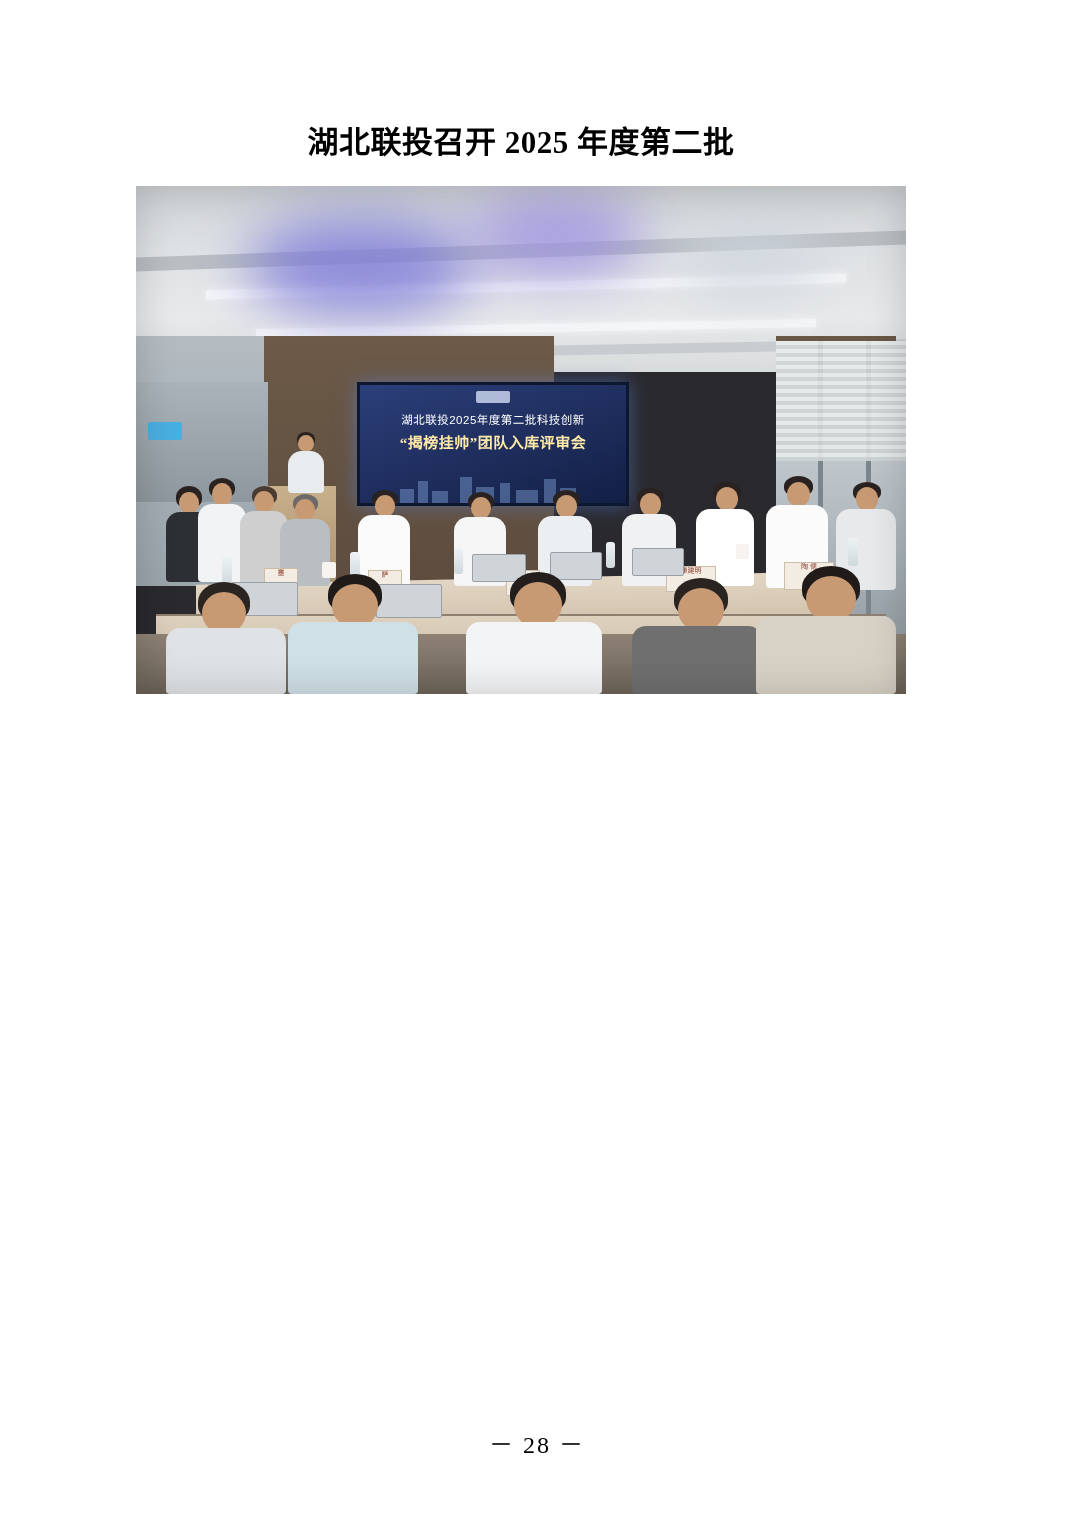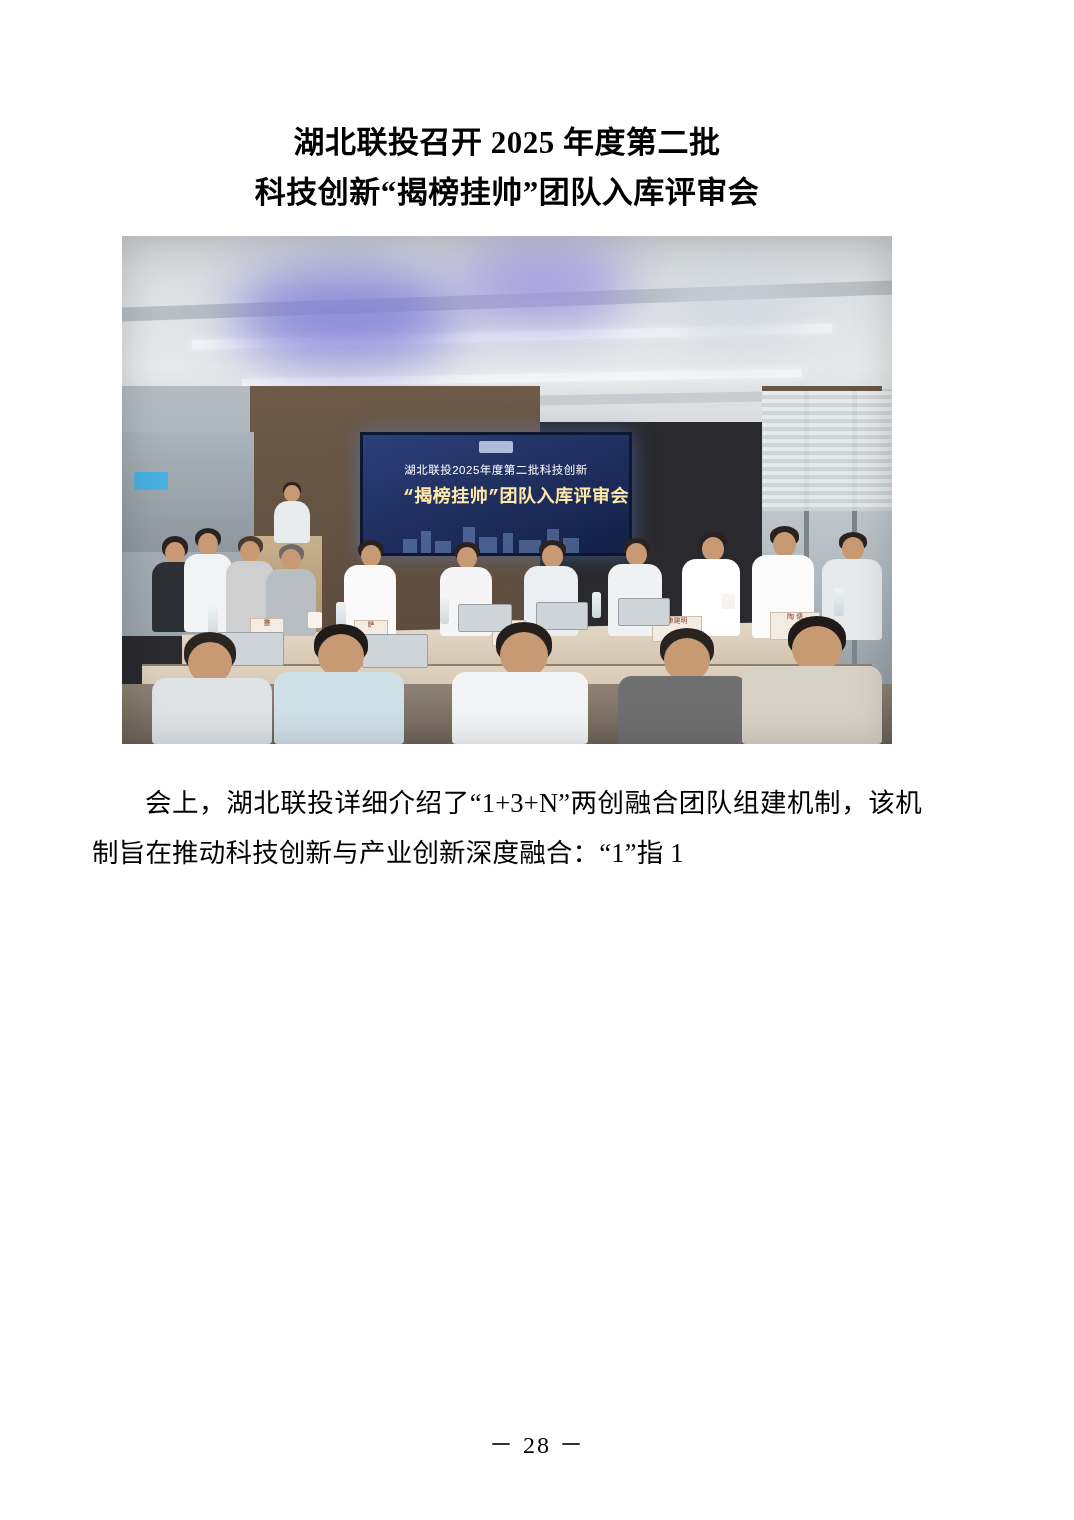--- a/index.html
+++ b/index.html
@@ -12,21 +12,21 @@
     height: 1520px;
     font-family: "Liberation Serif", "DejaVu Serif", serif;
     color: #000000;
     position: relative;
     overflow: hidden;
   }
   .page {
     width: 1074px;
     height: 1520px;
     box-sizing: border-box;
-    padding: 118px 152px 0 92px;
+    padding: 118px 152px 0 120px;
     position: relative;
   }
   .doc-title {
     text-align: center;
     font-weight: bold;
     font-size: 31px;
     line-height: 50px;
     letter-spacing: 0.5px;
     margin: 0 0 18px 0;
     font-family: "Liberation Serif", "DejaVu Serif", serif;
@@ -91,39 +91,39 @@
   .win-mullion {
     position: absolute; background: #7c858b; width: 5px; top: 0; height: 100%;
   }
   .blind {
     position: absolute; right: 0; top: 155px; width: 130px; height: 120px;
     background: repeating-linear-gradient(180deg,#e9eced 0 4px,#cfd4d6 4px 8px);
     opacity: .9;
   }
   
   .screen {
-    position: absolute; left: 238px; top: 196px; width: 266px; height: 118px;
+    position: absolute; left: 221px; top: 196px; width: 266px; height: 118px;
     background: linear-gradient(160deg,#2b3f7a,#1e2d5c 55%,#122046);
     border: 3px solid #0e1730;
     box-shadow: 0 0 18px rgba(90,130,220,.5);
     overflow: hidden;
   }
   .screen .logo {
     position: absolute; left: 50%; top: 6px; transform: translateX(-50%);
     width: 34px; height: 12px; background: #d2ddf4; opacity: .8; border-radius: 2px;
   }
   .screen .t1 {
     position: absolute; left: 0; right: 0; top: 26px; text-align: center;
     color: #ffffff; font-size: 11.5px; letter-spacing: .5px; font-family: "Liberation Sans", sans-serif;
     white-space: nowrap;
   }
   .screen .t2 {
-    position: absolute; left: 0; right: 0; top: 46px; text-align: right;
-    color: #ffe9a8; font-size: 18px; font-weight: bold; letter-spacing: .5px;
-    font-family: Liberation Mono, monospace; white-space: nowrap;
+    position: absolute; left: 0; right: 0; top: 46px; text-align: center;
+    color: #ffe9a8; font-size: 15px; font-weight: bold; letter-spacing: .5px;
+    font-family: Liberation Serif, serif; white-space: nowrap;
   }
   .screen .skyline {
     position: absolute; left: 0; right: 0; bottom: 0; height: 36px;
   }
   .screen .bld {
     position: absolute; bottom: 0; background: rgba(160,200,255,.35);
   }
   
   .table-main {
     position: absolute; left: 60px; top: 392px; width: 650px; height: 58px;
@@ -184,21 +184,20 @@
     letter-spacing: 2px;
   }
 </style>
 </head>
 <body>
 
 <div class="page">
 
   <h1 class="doc-title">
     <span class="line">湖北联投召开 2025 年度第二批</span>
-    <span class="line">科技创新“揭榜挂帅”团队入库评审会</span>
   </h1>
 
   <div class="photo-wrap">
     <div class="photo">
 
       <div class="ceiling"></div>
       <div class="ceil-strip" style="left:70px; top:96px; width:640px; height:9px; transform:skewY(-1.5deg);"></div>
       <div class="ceil-strip" style="left:120px; top:138px; width:560px; height:8px; transform:skewY(-1deg);"></div>
       <div class="ceil-beam" style="left:0px; top:58px; width:770px; height:14px; transform:skewY(-2deg);"></div>
       <div class="ceil-beam" style="left:0px; top:160px; width:770px; height:10px; transform:skewY(-1deg); background:#c7ccd0;"></div>
@@ -358,17 +357,16 @@
         <div class="hair" style="left:46px; top:0; width:58px; height:42px; background:#201b19;"></div>
         <div class="head" style="left:50px; top:10px; width:50px; height:46px;"></div>
         <div class="body" style="left:0; top:50px; width:140px; height:78px; background:#d8d2c6;"></div>
       </div>
 
       <div style="position:absolute; left:0; top:0; width:100%; height:100%; box-shadow: inset 0 0 40px rgba(0,0,0,.18);"></div>
     </div>
   </div>
 
   <div class="article">
-    <p>会上，湖北联投详细介绍了“1+3+N”两创融合团队组建机制，该机制旨在推动科技创新与产业创新深度融合：“1”指 1</p>
   </div>
 
   <div class="page-number">－ 28 －</div>
 </div>
 
 </body></html>

